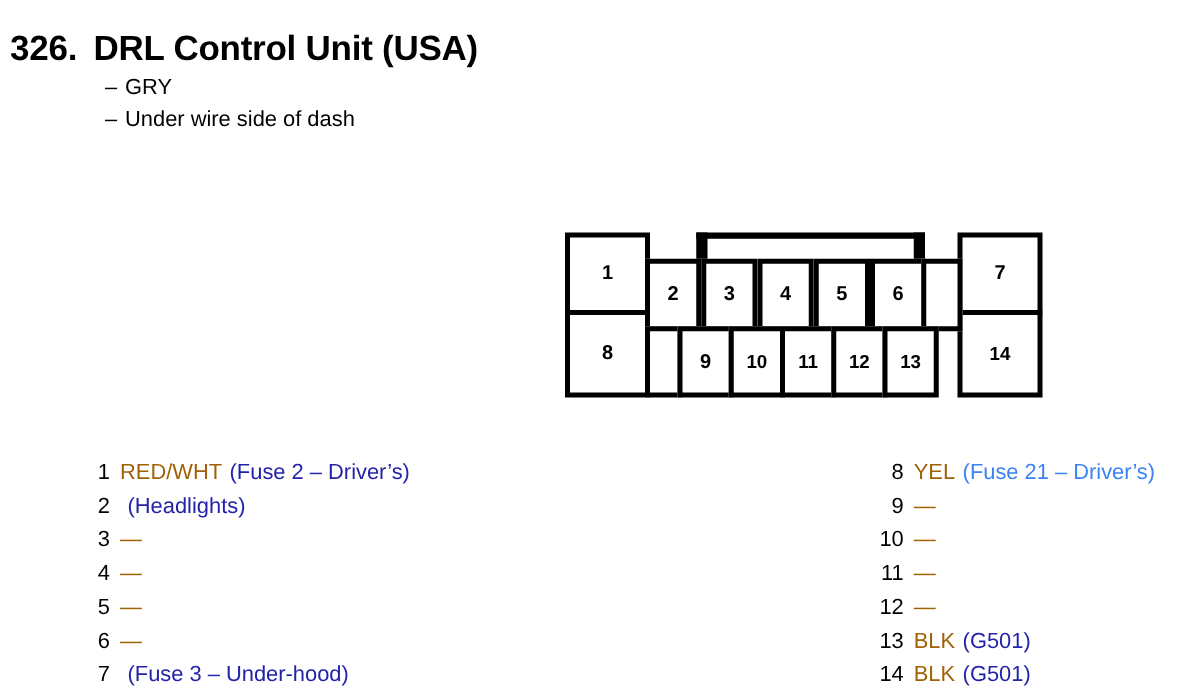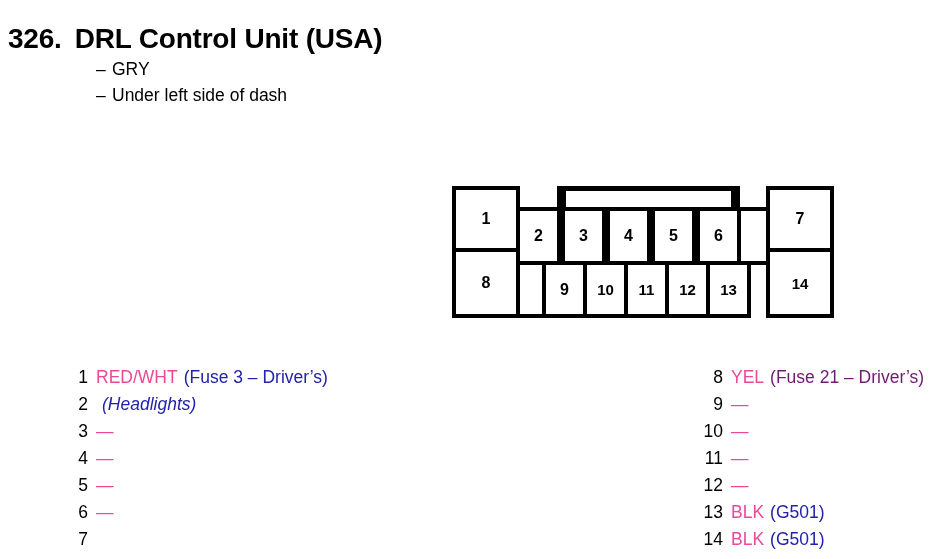--- a/index.html
+++ b/index.html
@@ -24,21 +24,21 @@
     font-size: 28px;
     font-weight: bold;
     letter-spacing: -0.2px;
     white-space: nowrap;
     margin-top: 16px;
   }
   #title-number { margin-right: 13px; }
 
   #notes-list {
     position: absolute;
-    left: 96px;
+    left: 84px;
     top: 56px;
     font-size: 17.5px;
     line-height: 26px;
   }
   .note-row { white-space: nowrap; }
   .note-dash { display: inline-block; width: 16px; }
 
   
   #connector-diagram {
     position: absolute;
@@ -78,33 +78,33 @@
     white-space: nowrap;
     display: flex;
     align-items: baseline;
   }
   .pin-num {
     display: inline-block;
     width: 26px;
     text-align: right;
     margin-right: 8px;
   }
-  .pin-code { color: #ec4899; }
+  .pin-code { color: #a16207; }
   .pin-desc { margin-left: 6px; }
 </style>
 </head>
 <body>
 
 <div id="page-title">
   <span id="title-number">326.</span><span>DRL Control Unit (USA)</span>
 </div>
 
 <div id="notes-list">
     <div class="note-row"><span class="note-dash">–</span><span>GRY</span></div>
-    <div class="note-row"><span class="note-dash">–</span><span>Under left side of dash</span></div>
+    <div class="note-row"><span class="note-dash">–</span><span>Under wire side of dash</span></div>
   </div>
 
 <div id="connector-diagram">
     <div class="latch-bar" style="left: 105px; top: 0px; width: 183px; height: 5px;"></div>
     <div class="latch-bar" style="left: 105px; top: 0px; width: 9px; height: 25px;"></div>
     <div class="latch-bar" style="left: 279px; top: 0px; width: 9px; height: 25px;"></div>
     <div class="cell" style="left: 0px; top: 0px; width: 68px; height: 66px;">1</div>
     <div class="cell" style="left: 0px; top: 62px; width: 68px; height: 70px;">8</div>
     <div class="cell" style="left: 314px; top: 0px; width: 68px; height: 66px;">7</div>
     <div class="cell small" style="left: 314px; top: 62px; width: 68px; height: 70px;">14</div>
@@ -119,51 +119,52 @@
     <div class="cell small" style="left: 131px; top: 75px; width: 45px; height: 57px;">10</div>
     <div class="cell small" style="left: 172px; top: 75px; width: 45px; height: 57px;">11</div>
     <div class="cell small" style="left: 213px; top: 75px; width: 45px; height: 57px;">12</div>
     <div class="cell small" style="left: 254px; top: 75px; width: 45px; height: 57px;">13</div>
   </div>
 
 <div class="pin-list" id="pin-list-left">
     <div class="pin-row">
       <span class="pin-num">1</span>
       <span class="pin-code">RED/WHT</span>
-      <span class="pin-desc" style="color: rgb(34, 34, 170);">(Fuse 3 – Driver’s)</span>
+      <span class="pin-desc" style="color: rgb(34, 34, 170);">(Fuse 2 – Driver’s)</span>
     </div>
     <div class="pin-row">
       <span class="pin-num">2</span>
-      <span class="pin-desc" style="color: rgb(34, 34, 170); font-style: italic;">(Headlights)</span>
+      <span class="pin-desc" style="color: rgb(34, 34, 170);">(Headlights)</span>
     </div>
     <div class="pin-row">
       <span class="pin-num">3</span>
       <span class="pin-code">—</span>
     </div>
     <div class="pin-row">
       <span class="pin-num">4</span>
       <span class="pin-code">—</span>
     </div>
     <div class="pin-row">
       <span class="pin-num">5</span>
       <span class="pin-code">—</span>
     </div>
     <div class="pin-row">
       <span class="pin-num">6</span>
       <span class="pin-code">—</span>
     </div>
     <div class="pin-row">
       <span class="pin-num">7</span>
+      <span class="pin-desc" style="color: rgb(34, 34, 170);">(Fuse 3 – Under-hood)</span>
     </div>
   </div>
 <div class="pin-list" id="pin-list-right">
     <div class="pin-row">
       <span class="pin-num">8</span>
       <span class="pin-code">YEL</span>
-      <span class="pin-desc" style="color: #701a75;">(Fuse 21 – Driver’s)</span>
+      <span class="pin-desc" style="color: #3b82f6;">(Fuse 21 – Driver’s)</span>
     </div>
     <div class="pin-row">
       <span class="pin-num">9</span>
       <span class="pin-code">—</span>
     </div>
     <div class="pin-row">
       <span class="pin-num">10</span>
       <span class="pin-code">—</span>
     </div>
     <div class="pin-row">

